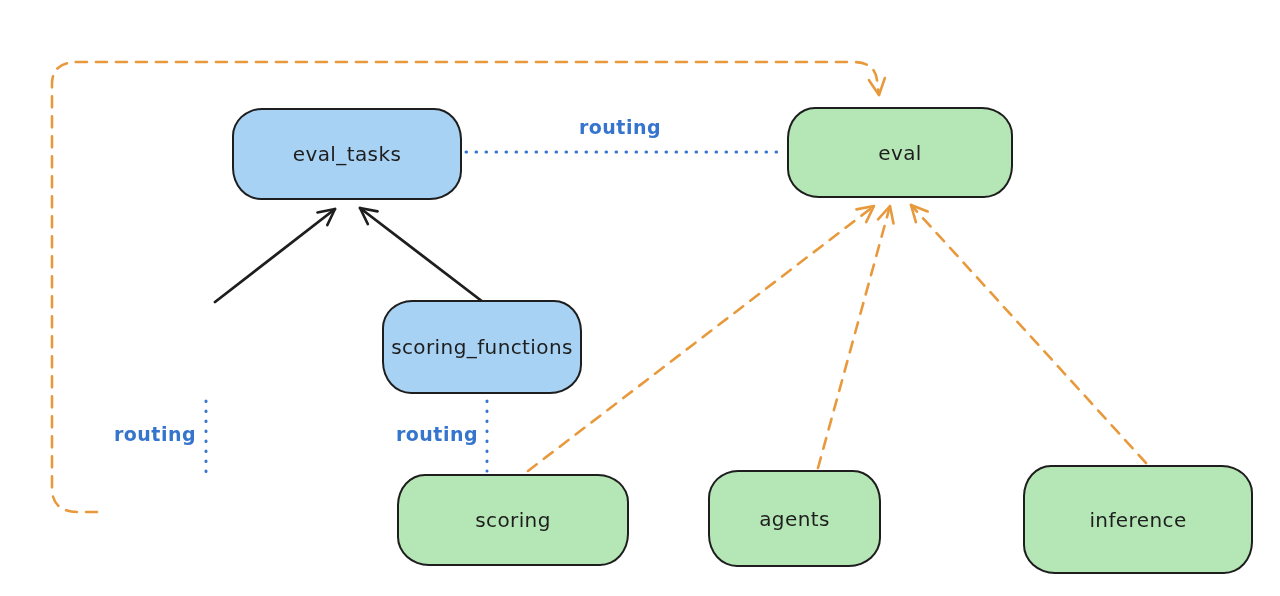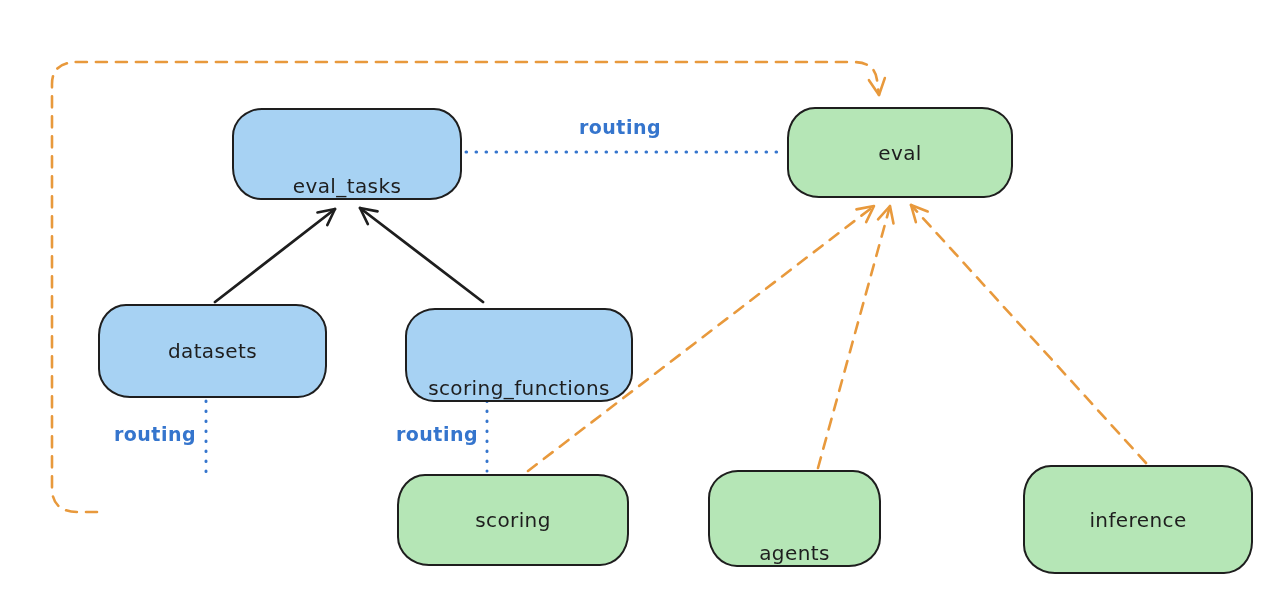--- a/index.html
+++ b/index.html
@@ -23,35 +23,35 @@
     align-items: center;
     justify-content: center;
     border: 2.4px solid #1e1e1e;
     color: #1e1e1e;
     font-size: 20px;
     letter-spacing: 0.4px;
     text-align: center;
   }
   .node.blue  { background: #a7d2f3; }
   .node.green { background: #b5e6b6; }
-  .r1 { border-radius: 30px 28px 32px 29px / 28px 31px 29px 32px; align-items: flex-end; }
+  .r1 { border-radius: 30px 28px 32px 29px / 28px 31px 29px 32px; }
   .r2 { border-radius: 28px 31px 29px 32px / 31px 28px 32px 29px; }
   .edge-label {
     position: absolute;
     color: #3575cd;
     font-size: 19px;
     font-weight: bold;
     letter-spacing: 0.5px;
     white-space: nowrap;
     transform: translateX(-50%);
   }
   #n-eval_tasks        { left: 232px;  top: 108px; width: 230px; height: 92px; }
   #n-eval              { left: 787px;  top: 107px; width: 226px; height: 91px; justify-content: center; }
   #n-datasets          { left: 98px;   top: 304px; width: 229px; height: 94px; }
-  #n-scoring_functions { left: 382px;  top: 308px; width: 228px; height: 94px; margin-left: 23px; }
+  #n-scoring_functions { left: 382px;  top: 300px; width: 200px; height: 94px; }
   #n-datasetio         { left: 95px;   top: 478px; width: 230px; height: 90px; }
   #n-scoring           { left: 385px;  top: 474px; width: 232px; height: 92px; margin-left: 12px; }
   #n-agents            { left: 708px;  top: 470px; width: 173px; height: 97px; }
   #n-inference         { left: 1023px; top: 465px; width: 230px; height: 109px; }
   #lbl-routing-top  { left: 620px; top: 116px; }
   #lbl-routing-left { left: 155px; top: 423px; }
   #lbl-routing-mid  { left: 437px; top: 423px; }
 </style>
 </head>
 <body>
@@ -82,23 +82,20 @@
   </svg>
 
   <div id="n-eval_tasks" class="node blue r1">
     <span>eval_tasks</span>
   </div>
 
   <div id="n-eval" class="node green r2">
     <span>eval</span>
   </div>
 
-  <div id="n-datasets" class="node blue r2">
-    <span>datasets</span>
-  </div>
 
   <div id="n-scoring_functions" class="node blue r1">
     <span>scoring_functions</span>
   </div>
 
 
   <div id="n-scoring" class="node green r2">
     <span>scoring</span>
   </div>
 

